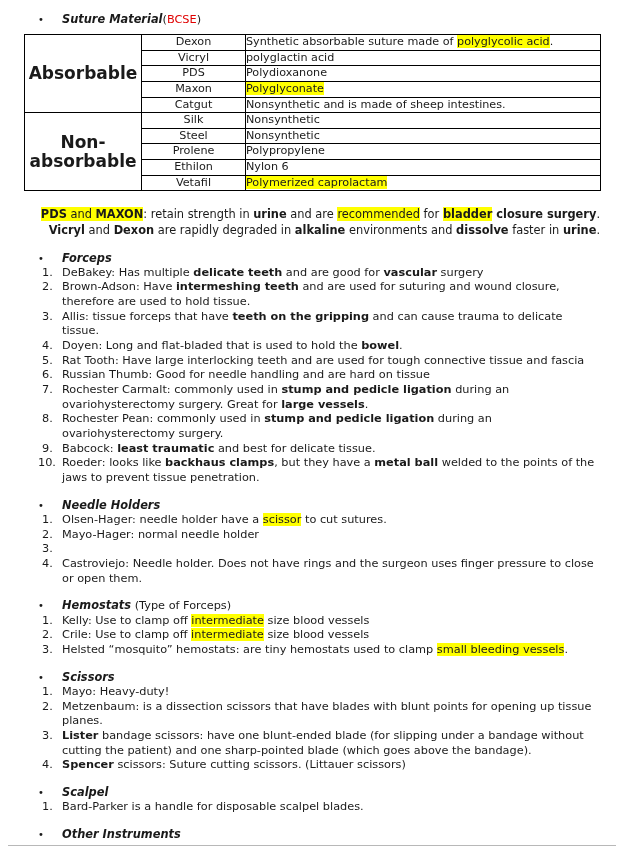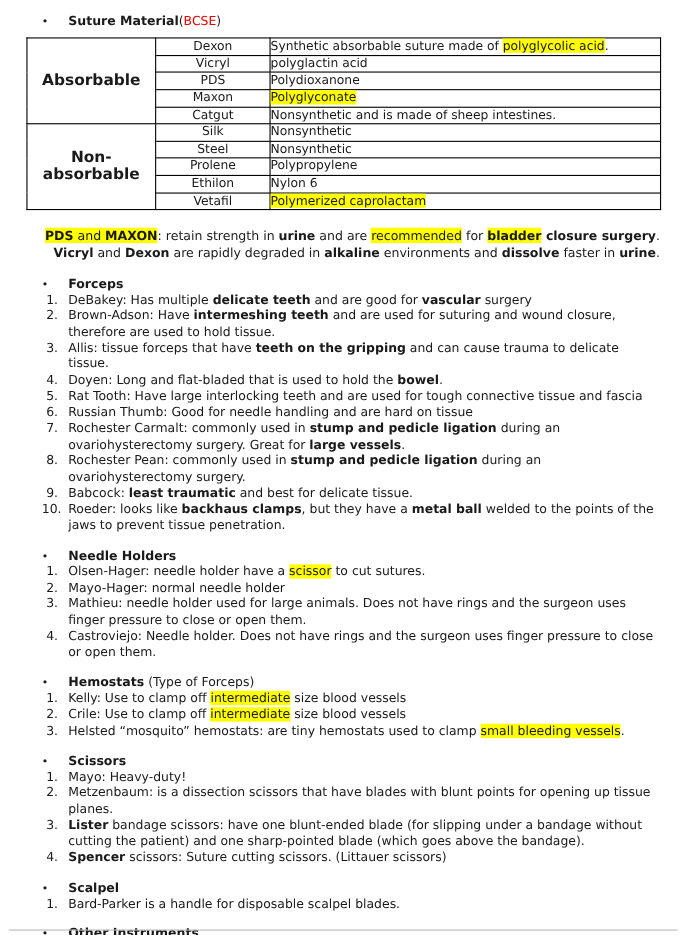--- a/index.html
+++ b/index.html
@@ -35,20 +35,21 @@
   .sec-head .bullet {
     width: 24px;
     flex: 0 0 24px;
     font-size: 10px;
     line-height: 1;
     color: #1a1a1a;
   }
   .sec-head .htext {
     font-weight: bold;
     font-size: 11.4px;
+    font-style: italic;
   }
   .sec-head .hsub {
     font-weight: normal;
     font-size: 11.3px;
   }
   .red { color: #e00000; font-weight: normal; }
 
   
   .tbl-wrap { padding: 0 0 0 24px; }
   table.suture {
@@ -61,21 +62,21 @@
     border: 1px solid #000000;
     height: 14.6px;
     padding: 0 0 0 0;
     vertical-align: middle;
     line-height: 1.12;
   }
   td.cat {
     width: 116px;
     text-align: center;
     font-weight: bold;
-    font-size: 14px;
+    font-size: 17px;
   }
   td.brand {
     width: 103px;
     text-align: center;
   }
   td.desc {
     width: 354px;
     padding-left: 5px;
     text-align: left;
     margin-left: 28px;
@@ -271,21 +272,20 @@
         <li>
           <span class="num">1.</span>
           <span class="txt">Olsen-Hager: needle holder have a <mark class="hl">scissor</mark> to cut sutures.</span>
         </li>
         <li>
           <span class="num">2.</span>
           <span class="txt">Mayo-Hager: normal needle holder</span>
         </li>
         <li>
           <span class="num">3.</span>
-          <span class="txt">Mathieu: needle holder used for large animals. Does not have rings and the surgeon uses finger pressure to close or open them.</span>
         </li>
         <li>
           <span class="num">4.</span>
           <span class="txt">Castroviejo: Needle holder. Does not have rings and the surgeon uses finger pressure to close or open them.</span>
         </li>
       </ol>
       <div class="gap-md"></div>
       <div class="sec-head">
         <span class="bullet">•</span>
         <span><span class="htext">Hemostats</span><span class="hsub"> (Type of Forceps)</span></span>

